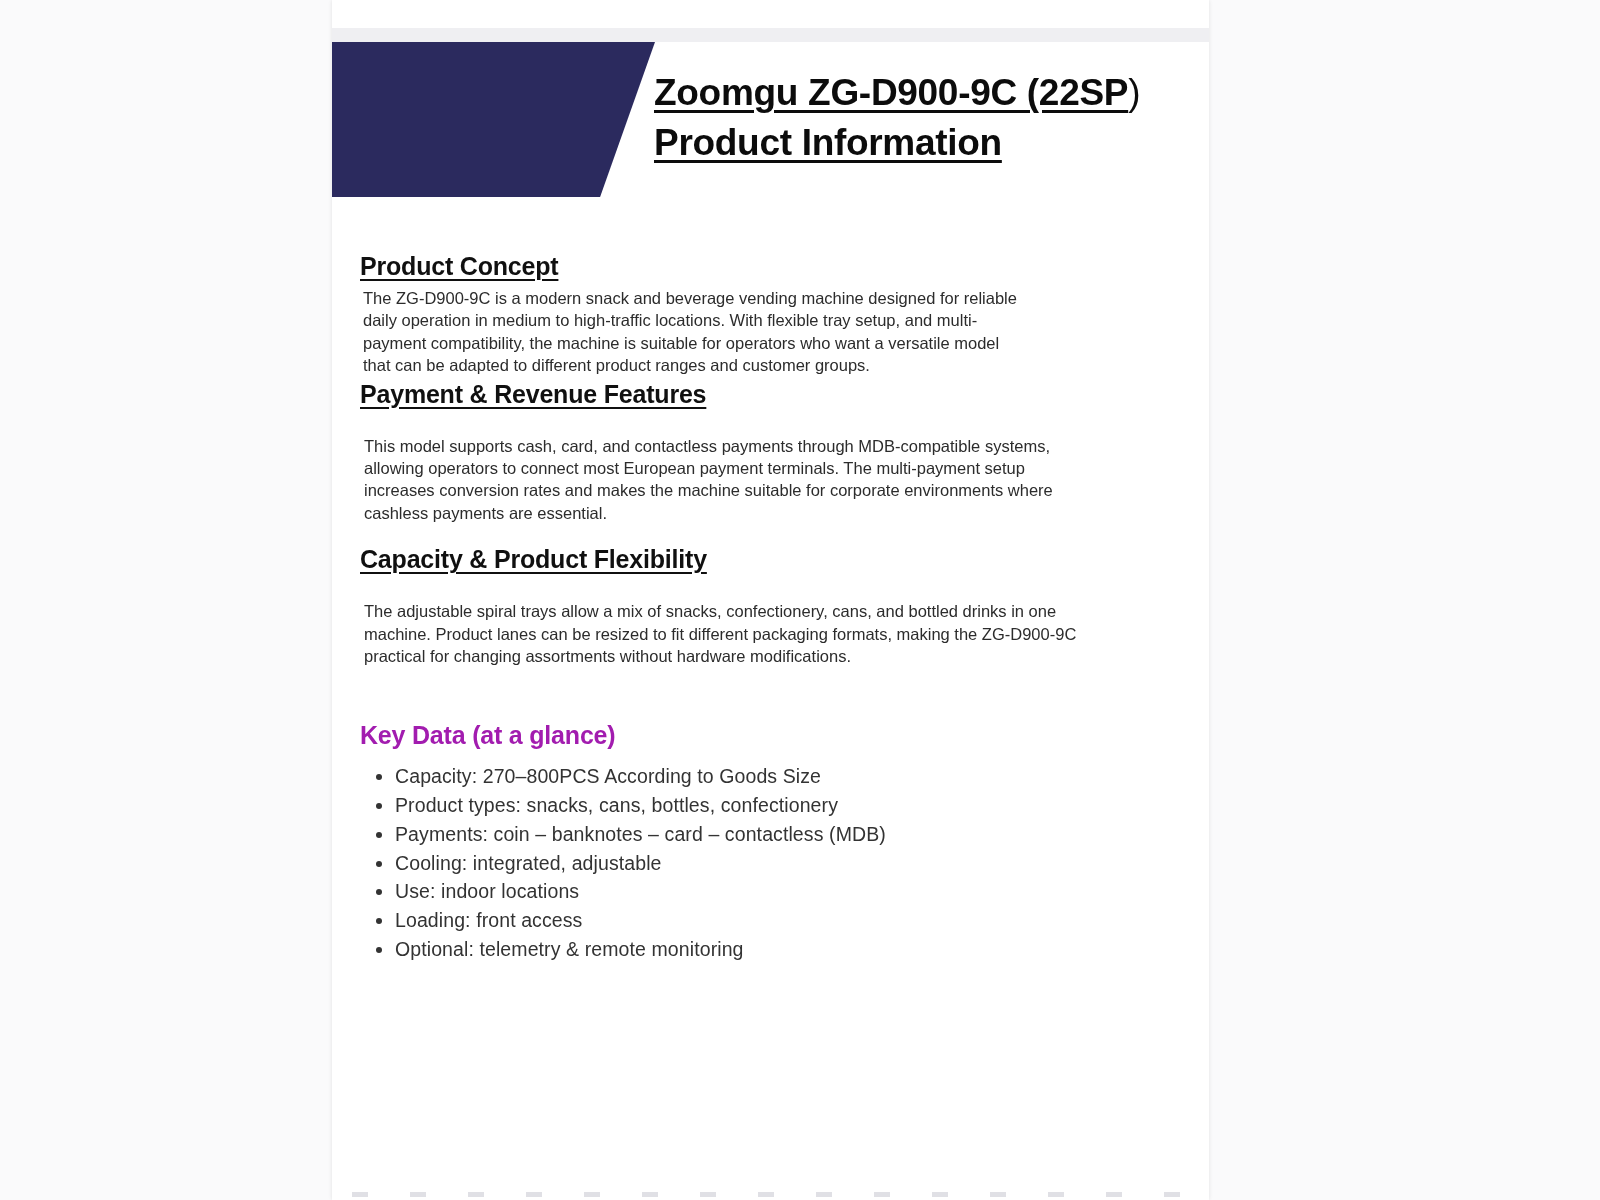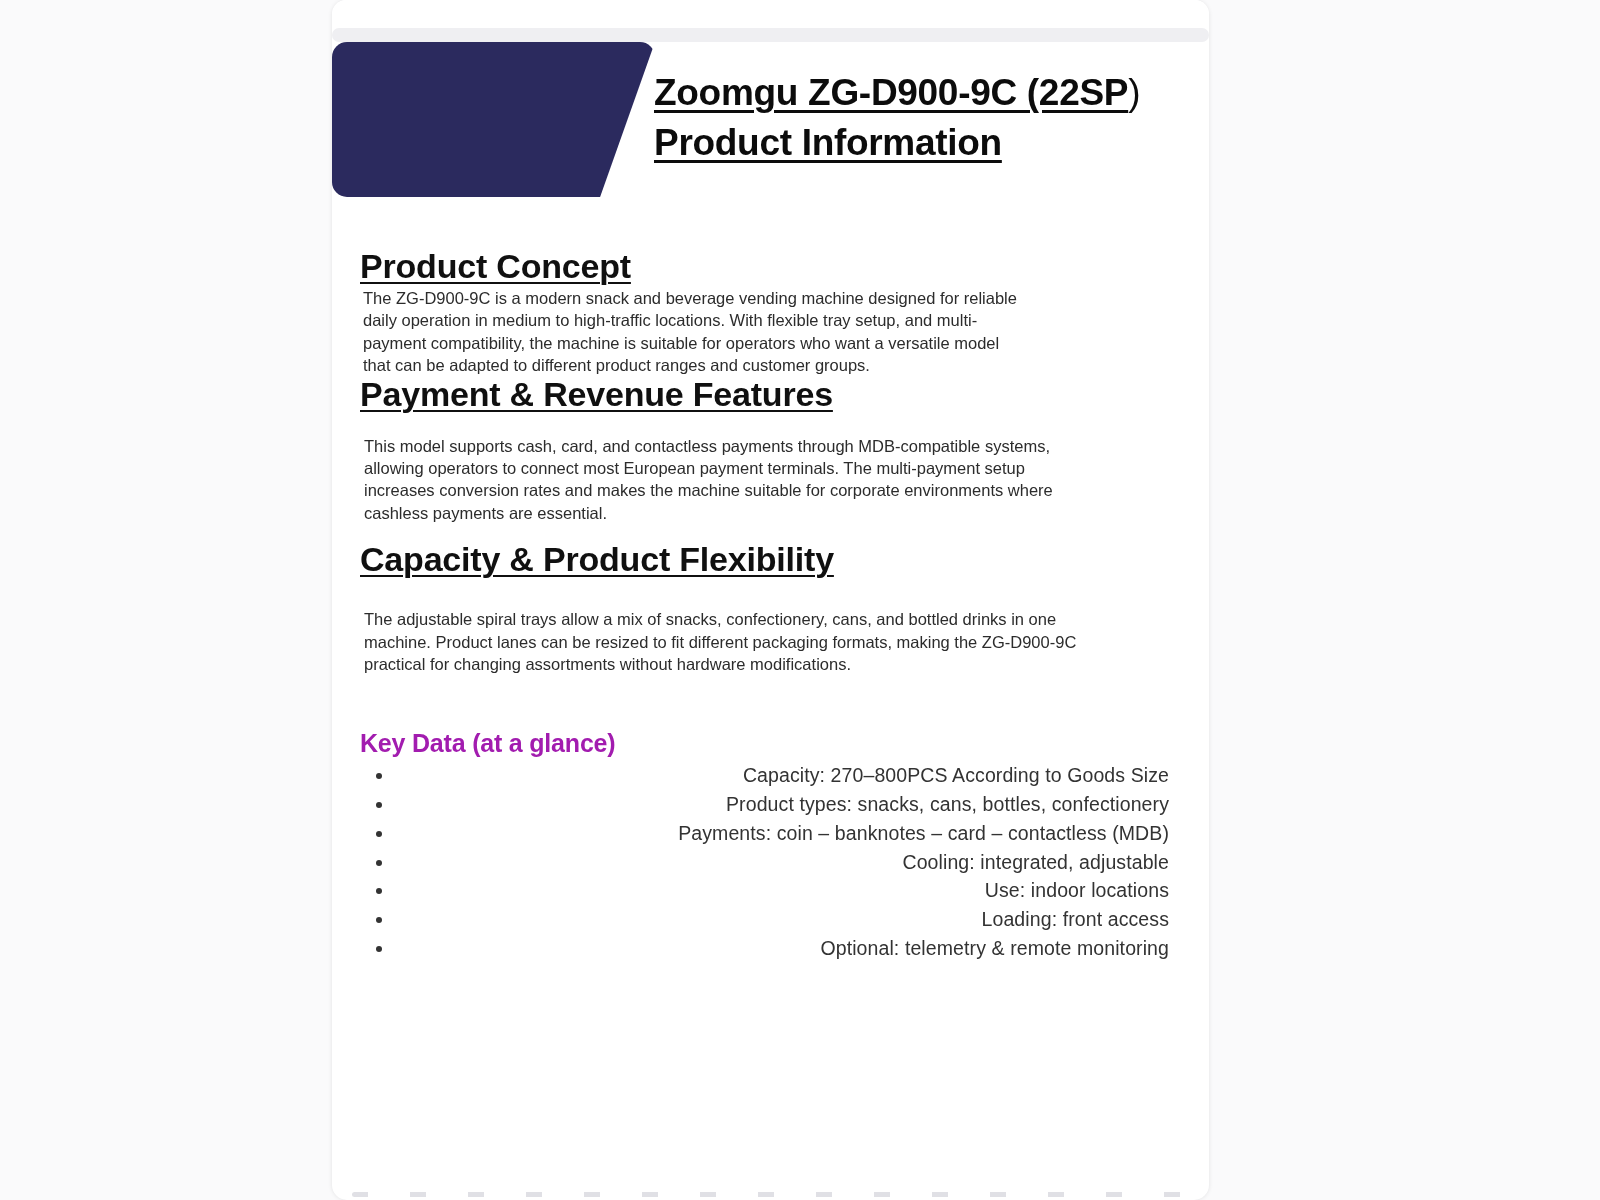--- a/index.html
+++ b/index.html
@@ -1,15 +1,15 @@
 <!DOCTYPE html>
 <html><head>
 <meta charset="utf-8">
 <style>
-  * { margin: 0; padding: 0; box-sizing: border-box; border-radius: 15px; }
+  * { margin: 0; padding: 0; box-sizing: border-box; }
   html, body {
     width: 1600px; height: 1200px;
     background: #fafafb;
     font-family: "Liberation Sans", sans-serif;
     overflow: hidden;
   }
   .viewer { position: relative; width: 1600px; height: 1200px; }
 
   .page-card {
     position: absolute;
@@ -40,49 +40,48 @@
     text-decoration: underline;
     text-decoration-thickness: 3px;
     text-underline-offset: 5px;
   }
   .doc-title .paren { font-weight: 400; }
 
   
   .content { padding: 52px 40px 0 28px; }
 
   h2.sec-heading {
-    font-size: 34px; line-height: 34px;
+    font-size: 25px; line-height: 34px;
     font-weight: 700; color: #101010;
     letter-spacing: -0.2px;
     text-decoration: underline;
     text-decoration-thickness: 2px;
     text-underline-offset: 4px;
   }
   p.sec-body {
     font-size: 16.5px; line-height: 22.4px;
     color: #2c2c2c;
     padding-left: 3px;
     white-space: pre-line;
   }
   .s1 h2 { margin-top: 0; }    .s1 p { margin-top: 4px; }
   .s2 h2 { } .s2 p { margin-top: 24px; padding-left: 4px; }
-  .s3 h2 { margin-top: 18px; } .s3 p { margin-top: 32px; padding-left: 4px; }
+  .s3 h2 { margin-top: 18px; } .s3 p { margin-top: 24px; padding-left: 4px; }
   .s4 h2 { margin-top: 25px; } .s4 p { margin-top: 16px; padding-left: 0; }
 
   .keydata h3 {
     margin-top: 53px;
     font-size: 25px; line-height: 30px;
     font-weight: 700; color: #a21caf;
     letter-spacing: -0.2px;
   }
   .keydata ul {
-    margin-top: 3px;
+    margin-top: 12px;
     padding-left: 35px;
     list-style: disc;
-    text-align: right;
   }
   .keydata li {
     font-size: 19.5px;
     line-height: 28.7px;
     color: #333333;
     letter-spacing: 0.1px;
   }
 
   
   .clipped-line {

